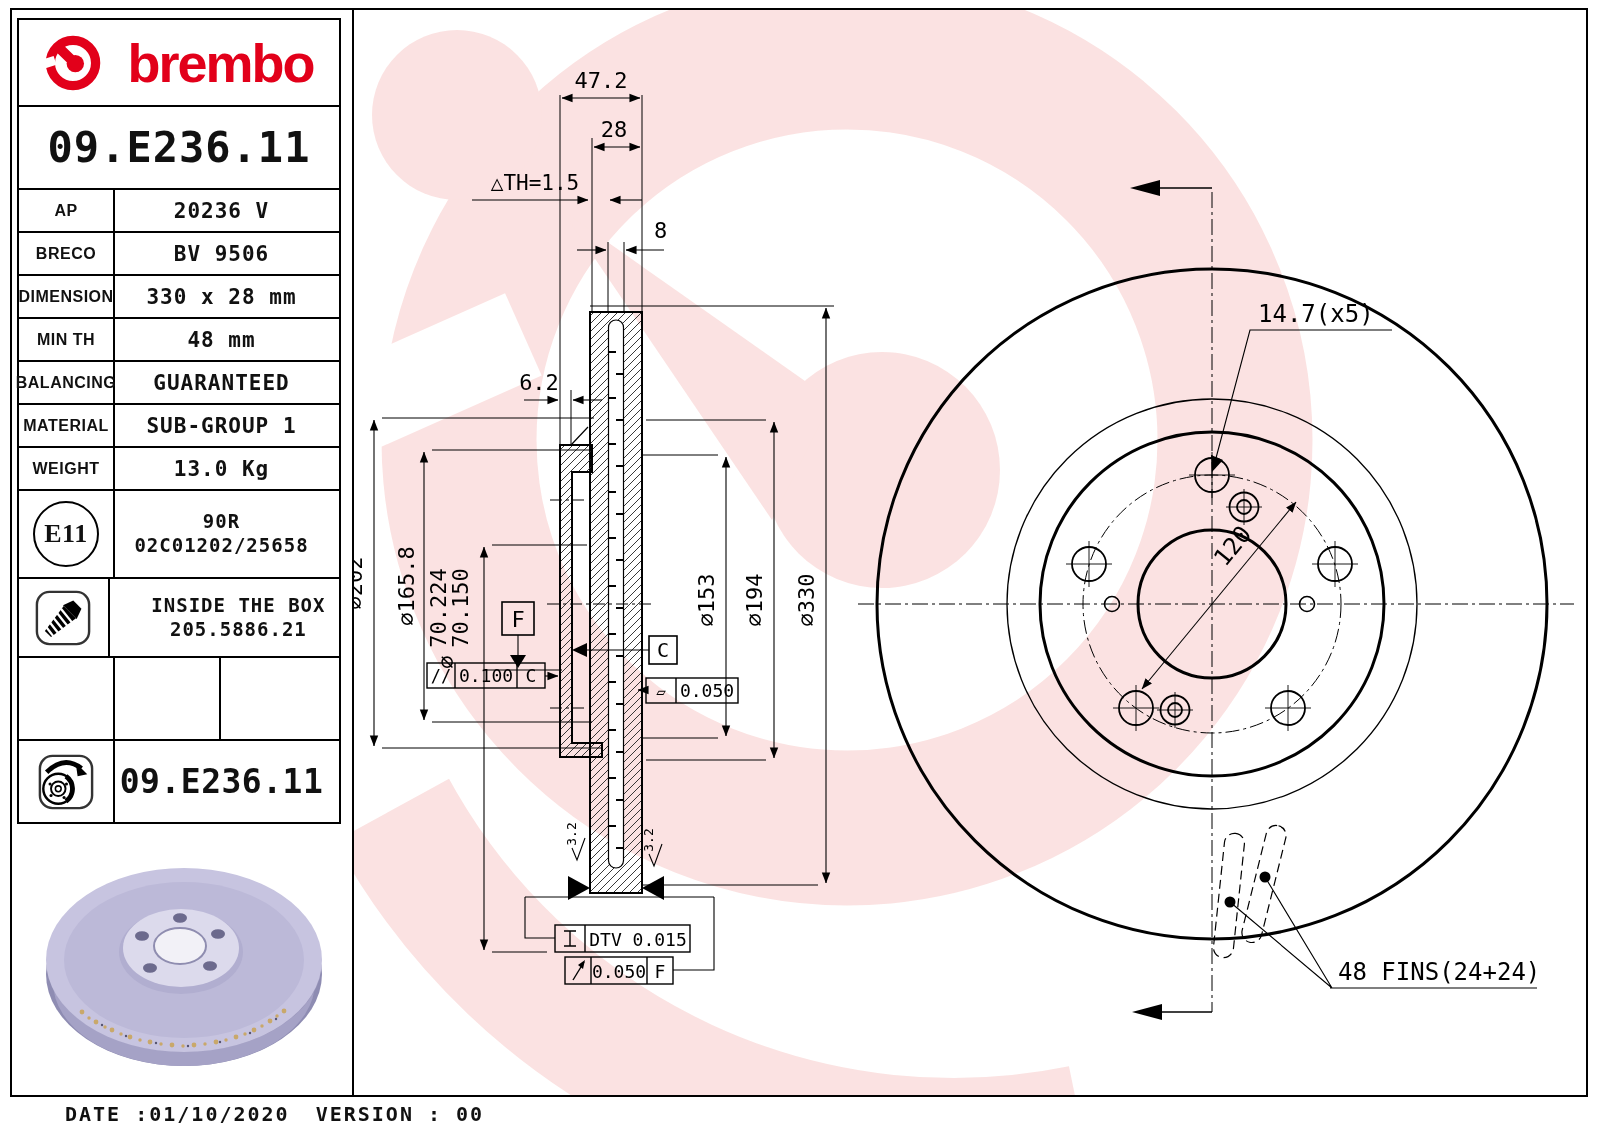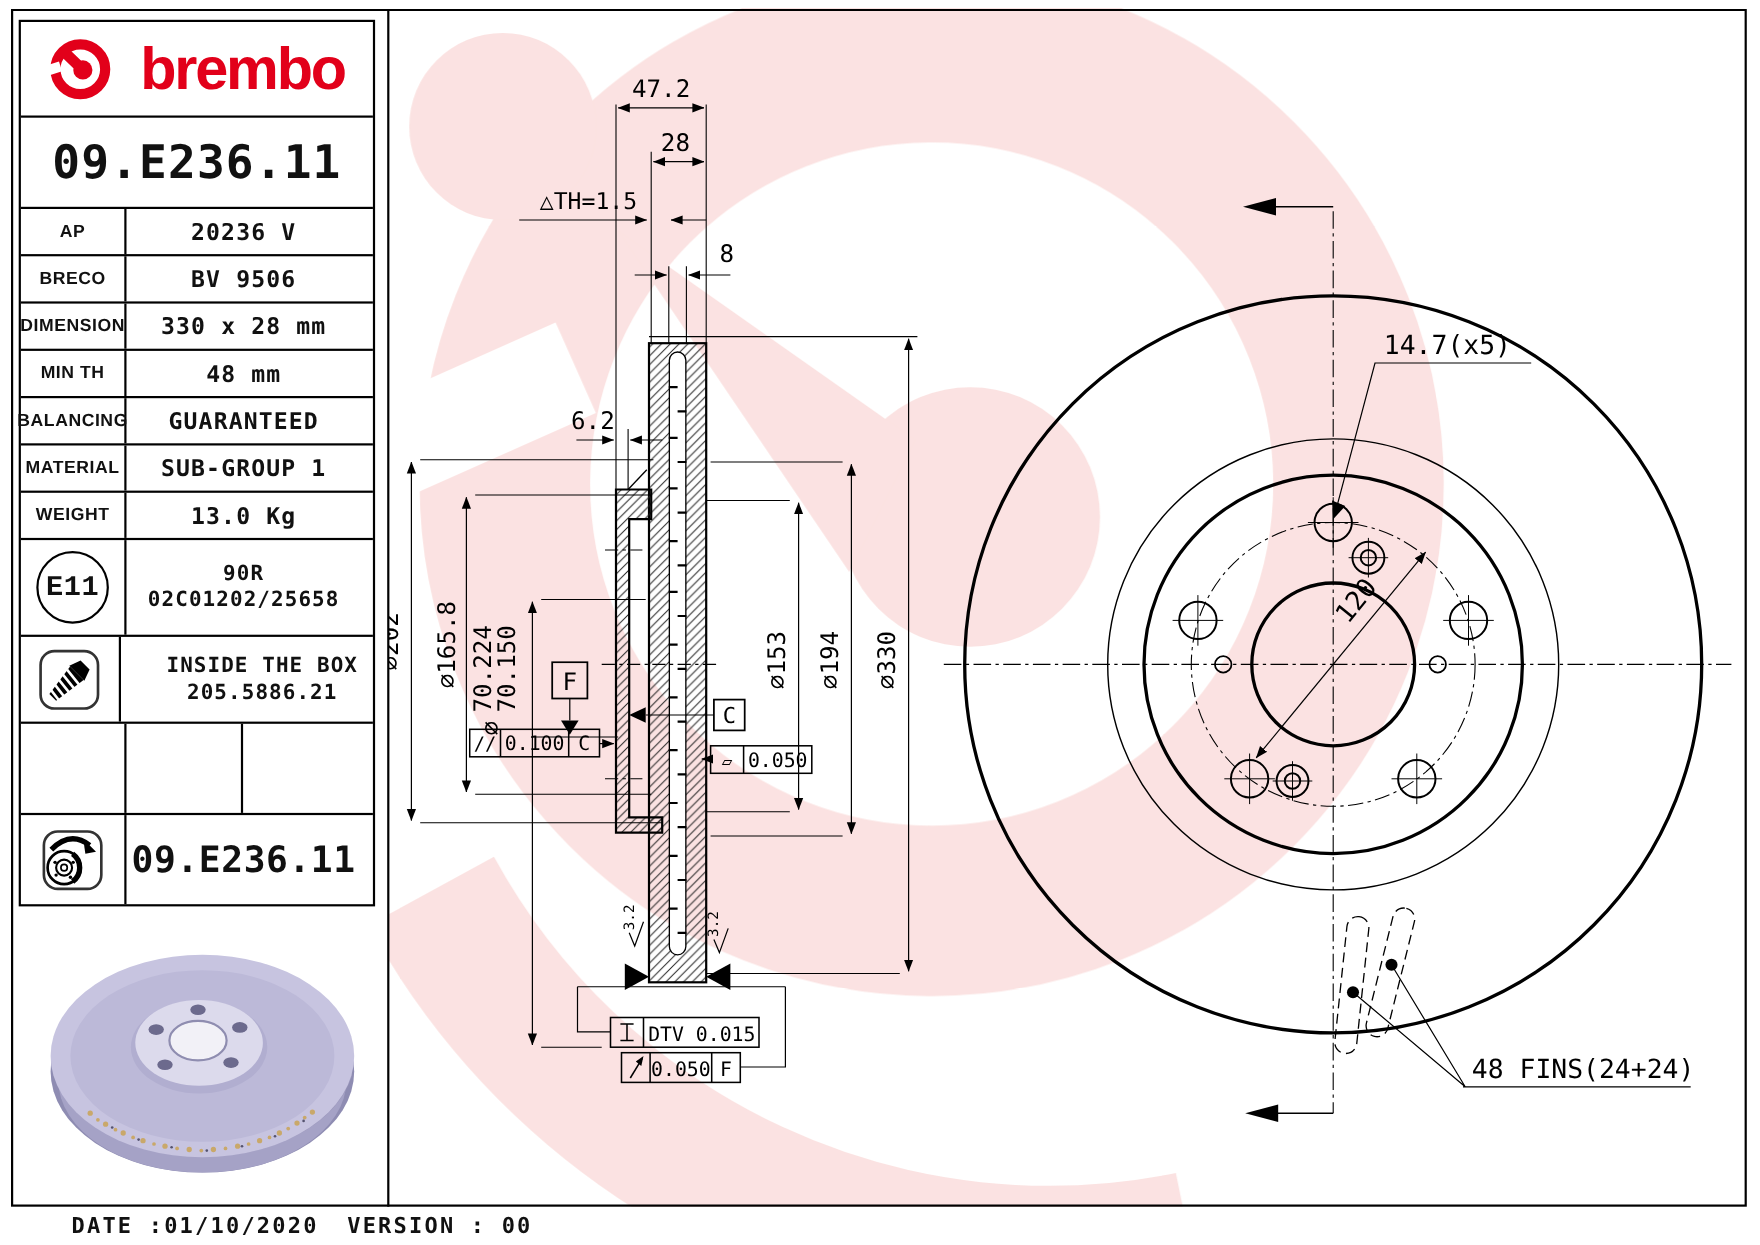--- a/index.html
+++ b/index.html
@@ -22,21 +22,21 @@
        font-size:54px;letter-spacing:-2px;line-height:1;}
   .pn-row{height:83px;display:flex;align-items:center;justify-content:center;
        font-size:42px;font-weight:bold;letter-spacing:1px;}
   .srow{height:43px;}
   .tall1{height:88px;}
   .tall2{height:79px;gap:28px;}
   .tall3{height:83px;}
   .two-line{display:flex;flex-direction:column;align-items:center;justify-content:center;
        font-size:19px;font-weight:bold;line-height:1.25;}
   .e11-badge{width:62px;height:62px;border:2.5px solid #000;border-radius:50%;display:flex;
-       align-items:center;justify-content:center;font-family:Liberation Mono, monospace;
+       align-items:center;justify-content:center;font-family:Liberation Serif, serif;
        font-weight:bold;font-size:26px;}
   .split-cell{width:106px;border-right:2px solid #000;height:100%;}
   .split-cell2{width:107px;}
   .fpn{font-size:33px;font-weight:bold;letter-spacing:0.5px;}
   
   .date-bar{position:absolute;left:55px;top:1102px;font-size:20px;font-weight:bold;
        letter-spacing:2px;display:flex;gap:26px;margin-left:10px;}
   
   .drawing{position:absolute;left:354px;top:8px;}
   .disc-photo{position:absolute;left:38px;top:852px;}

